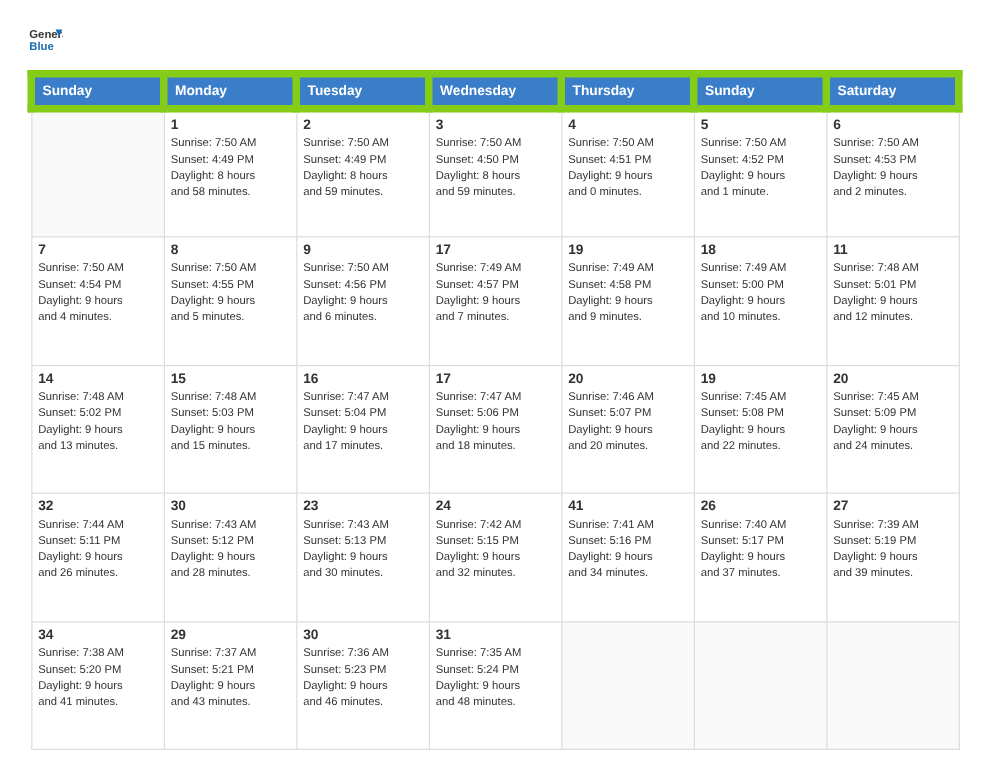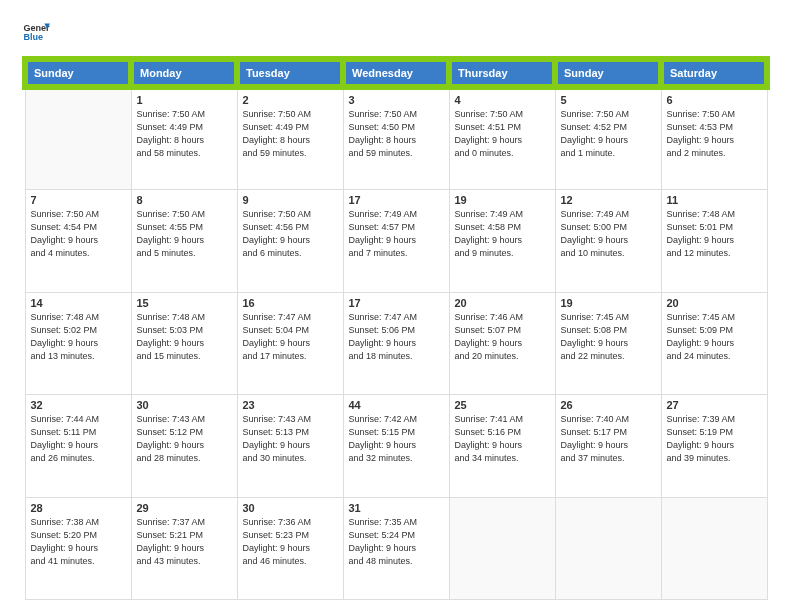--- a/index.html
+++ b/index.html
@@ -157,21 +157,21 @@
           </td>
           <td>
             <span class="day-number">17</span>
             <div class="day-info">Sunrise: 7:49 AM<br>Sunset: 4:57 PM<br>Daylight: 9 hours<br>and 7 minutes.</div>
           </td>
           <td>
             <span class="day-number">19</span>
             <div class="day-info">Sunrise: 7:49 AM<br>Sunset: 4:58 PM<br>Daylight: 9 hours<br>and 9 minutes.</div>
           </td>
           <td>
-            <span class="day-number">12</span>
+            <span class="day-number">18</span>
             <div class="day-info">Sunrise: 7:49 AM<br>Sunset: 5:00 PM<br>Daylight: 9 hours<br>and 10 minutes.</div>
           </td>
           <td>
             <span class="day-number">11</span>
             <div class="day-info">Sunrise: 7:48 AM<br>Sunset: 5:01 PM<br>Daylight: 9 hours<br>and 12 minutes.</div>
           </td>
         </tr>
         <tr>
           <td>
             <span class="day-number">14</span>
@@ -209,39 +209,39 @@
           </td>
           <td>
             <span class="day-number">30</span>
             <div class="day-info">Sunrise: 7:43 AM<br>Sunset: 5:12 PM<br>Daylight: 9 hours<br>and 28 minutes.</div>
           </td>
           <td>
             <span class="day-number">23</span>
             <div class="day-info">Sunrise: 7:43 AM<br>Sunset: 5:13 PM<br>Daylight: 9 hours<br>and 30 minutes.</div>
           </td>
           <td>
-            <span class="day-number">44</span>
+            <span class="day-number">24</span>
             <div class="day-info">Sunrise: 7:42 AM<br>Sunset: 5:15 PM<br>Daylight: 9 hours<br>and 32 minutes.</div>
           </td>
           <td>
-            <span class="day-number">25</span>
+            <span class="day-number">41</span>
             <div class="day-info">Sunrise: 7:41 AM<br>Sunset: 5:16 PM<br>Daylight: 9 hours<br>and 34 minutes.</div>
           </td>
           <td>
             <span class="day-number">26</span>
             <div class="day-info">Sunrise: 7:40 AM<br>Sunset: 5:17 PM<br>Daylight: 9 hours<br>and 37 minutes.</div>
           </td>
           <td>
             <span class="day-number">27</span>
             <div class="day-info">Sunrise: 7:39 AM<br>Sunset: 5:19 PM<br>Daylight: 9 hours<br>and 39 minutes.</div>
           </td>
         </tr>
         <tr>
           <td>
-            <span class="day-number">28</span>
+            <span class="day-number">34</span>
             <div class="day-info">Sunrise: 7:38 AM<br>Sunset: 5:20 PM<br>Daylight: 9 hours<br>and 41 minutes.</div>
           </td>
           <td>
             <span class="day-number">29</span>
             <div class="day-info">Sunrise: 7:37 AM<br>Sunset: 5:21 PM<br>Daylight: 9 hours<br>and 43 minutes.</div>
           </td>
           <td>
             <span class="day-number">30</span>
             <div class="day-info">Sunrise: 7:36 AM<br>Sunset: 5:23 PM<br>Daylight: 9 hours<br>and 46 minutes.</div>
           </td>

